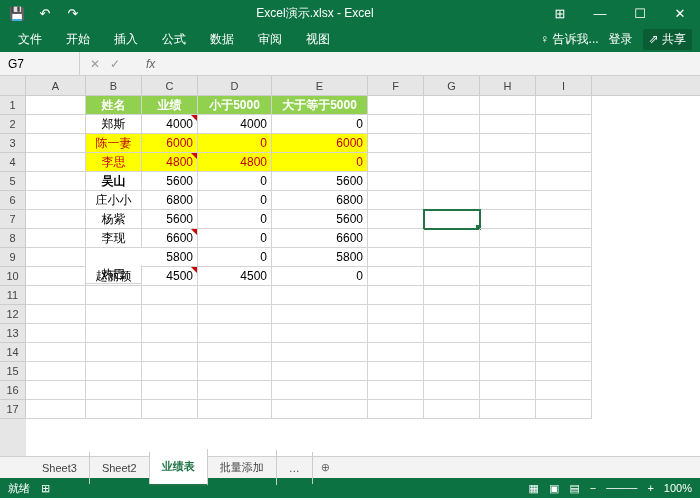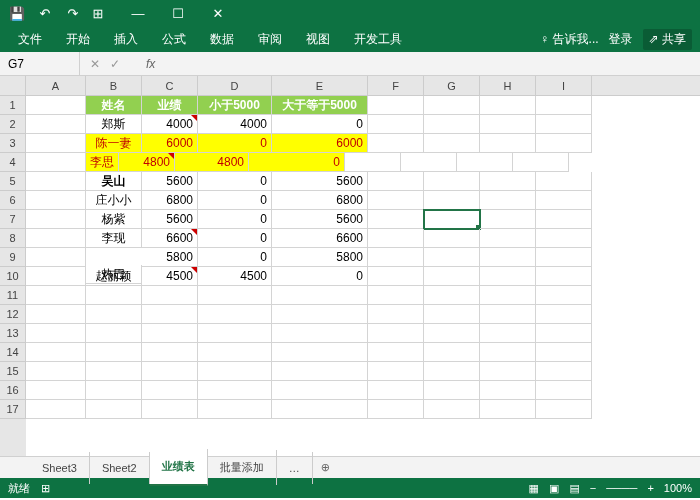--- a/index.html
+++ b/index.html
@@ -44,37 +44,37 @@
 </style>
 </head>
 <body>
 
 <div class="titlebar">
   <div class="qat">
     <span class="qat-btn">💾</span>
     <span class="qat-btn">↶</span>
     <span class="qat-btn">↷</span>
   </div>
+  <div class="title-center">Excel演示.xlsx - Excel</div>
   <div class="winbtns">
     <span class="winbtn">⊞</span>
     <span class="winbtn">—</span>
     <span class="winbtn">☐</span>
     <span class="winbtn">✕</span>
   </div>
 </div>
 
 <div class="ribbon">
   <span class="ribbon-tab">文件</span>
   <span class="ribbon-tab">开始</span>
   <span class="ribbon-tab">插入</span>
   <span class="ribbon-tab">公式</span>
   <span class="ribbon-tab">数据</span>
   <span class="ribbon-tab">审阅</span>
   <span class="ribbon-tab">视图</span>
-  <span class="ribbon-tab">开发工具</span>
   <div class="ribbon-right">
     <span>♀ 告诉我...</span>
     <span>登录</span>
     <span class="share">⇗ 共享</span>
   </div>
 </div>
 
 <div class="fbar">
   <div class="namebox">G7</div>
   <div class="fbar-mid">
@@ -140,21 +140,21 @@
           <div class="cell hl alignr" style="width: 56px;">6000</div>
           <div class="cell hl alignr" style="width: 74px;">0</div>
           <div class="cell hl alignr" style="width: 96px;">6000</div>
           <div class="cell" style="width: 56px;"></div>
           <div class="cell" style="width: 56px;"></div>
           <div class="cell" style="width: 56px;"></div>
           <div class="cell" style="width: 56px;"></div>
         </div>
         <div class="row">
           <div class="cell" style="width: 60px;"></div>
-          <div class="cell hl" style="width: 33px;">李思</div>
+          <div class="cell hl" style="width: 56px;">李思</div>
           <div class="cell hl redmark alignr" style="width: 56px;">4800</div>
           <div class="cell hl alignr" style="width: 74px;">4800</div>
           <div class="cell hl alignr" style="width: 96px;">0</div>
           <div class="cell" style="width: 56px;"></div>
           <div class="cell" style="width: 56px;"></div>
           <div class="cell" style="width: 56px;"></div>
           <div class="cell" style="width: 56px;"></div>
         </div>
         <div class="row">
           <div class="cell" style="width: 60px;"></div>

